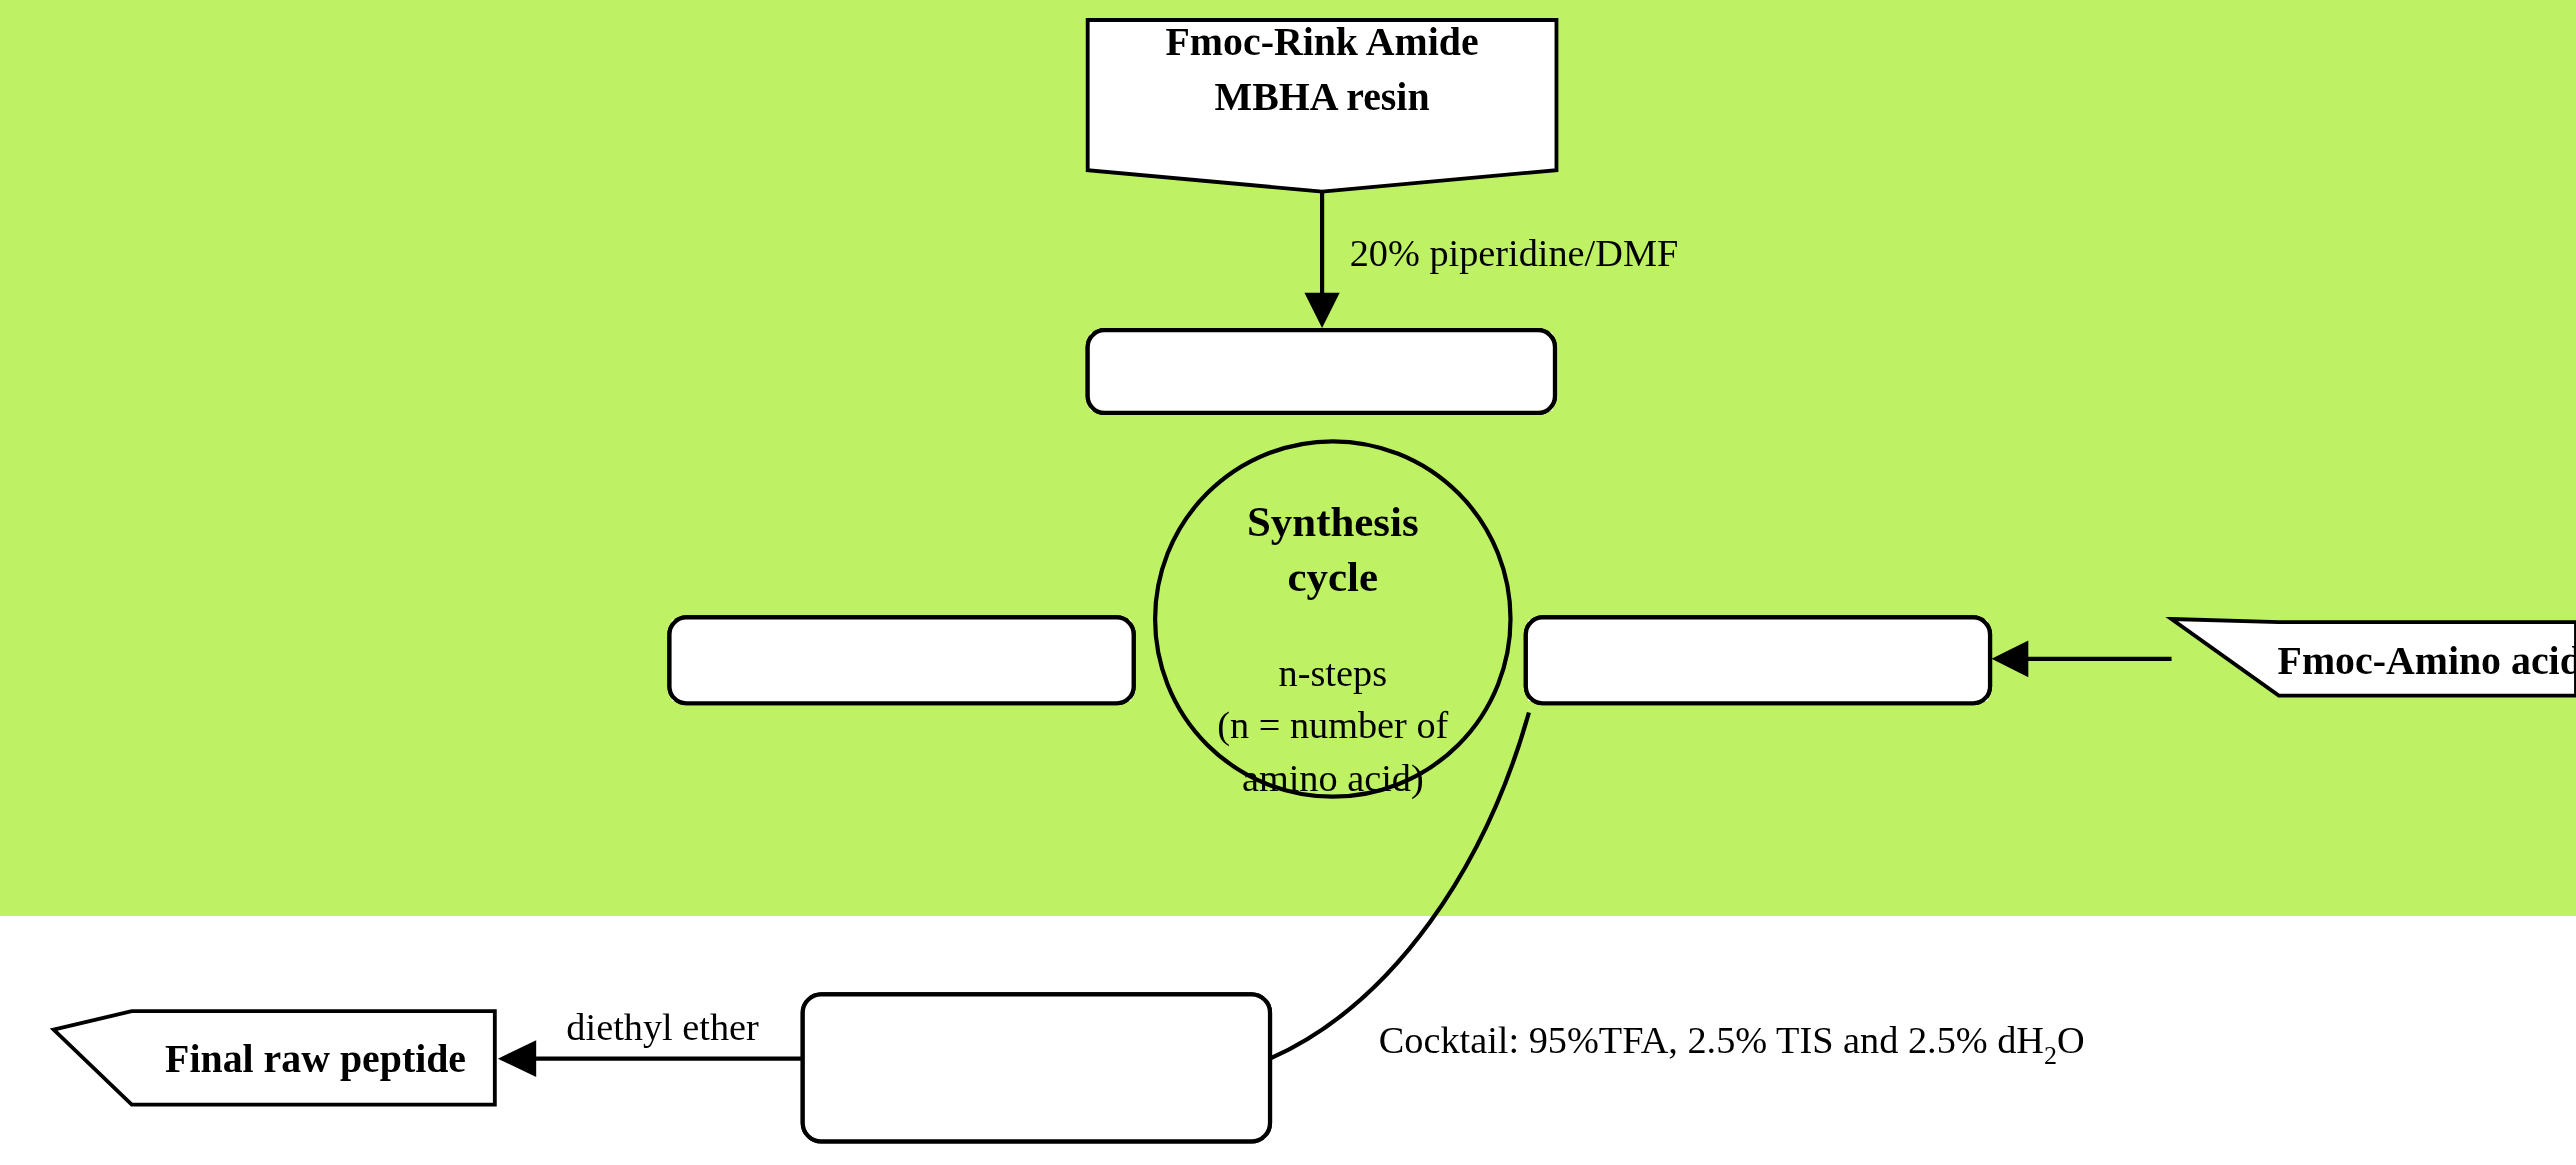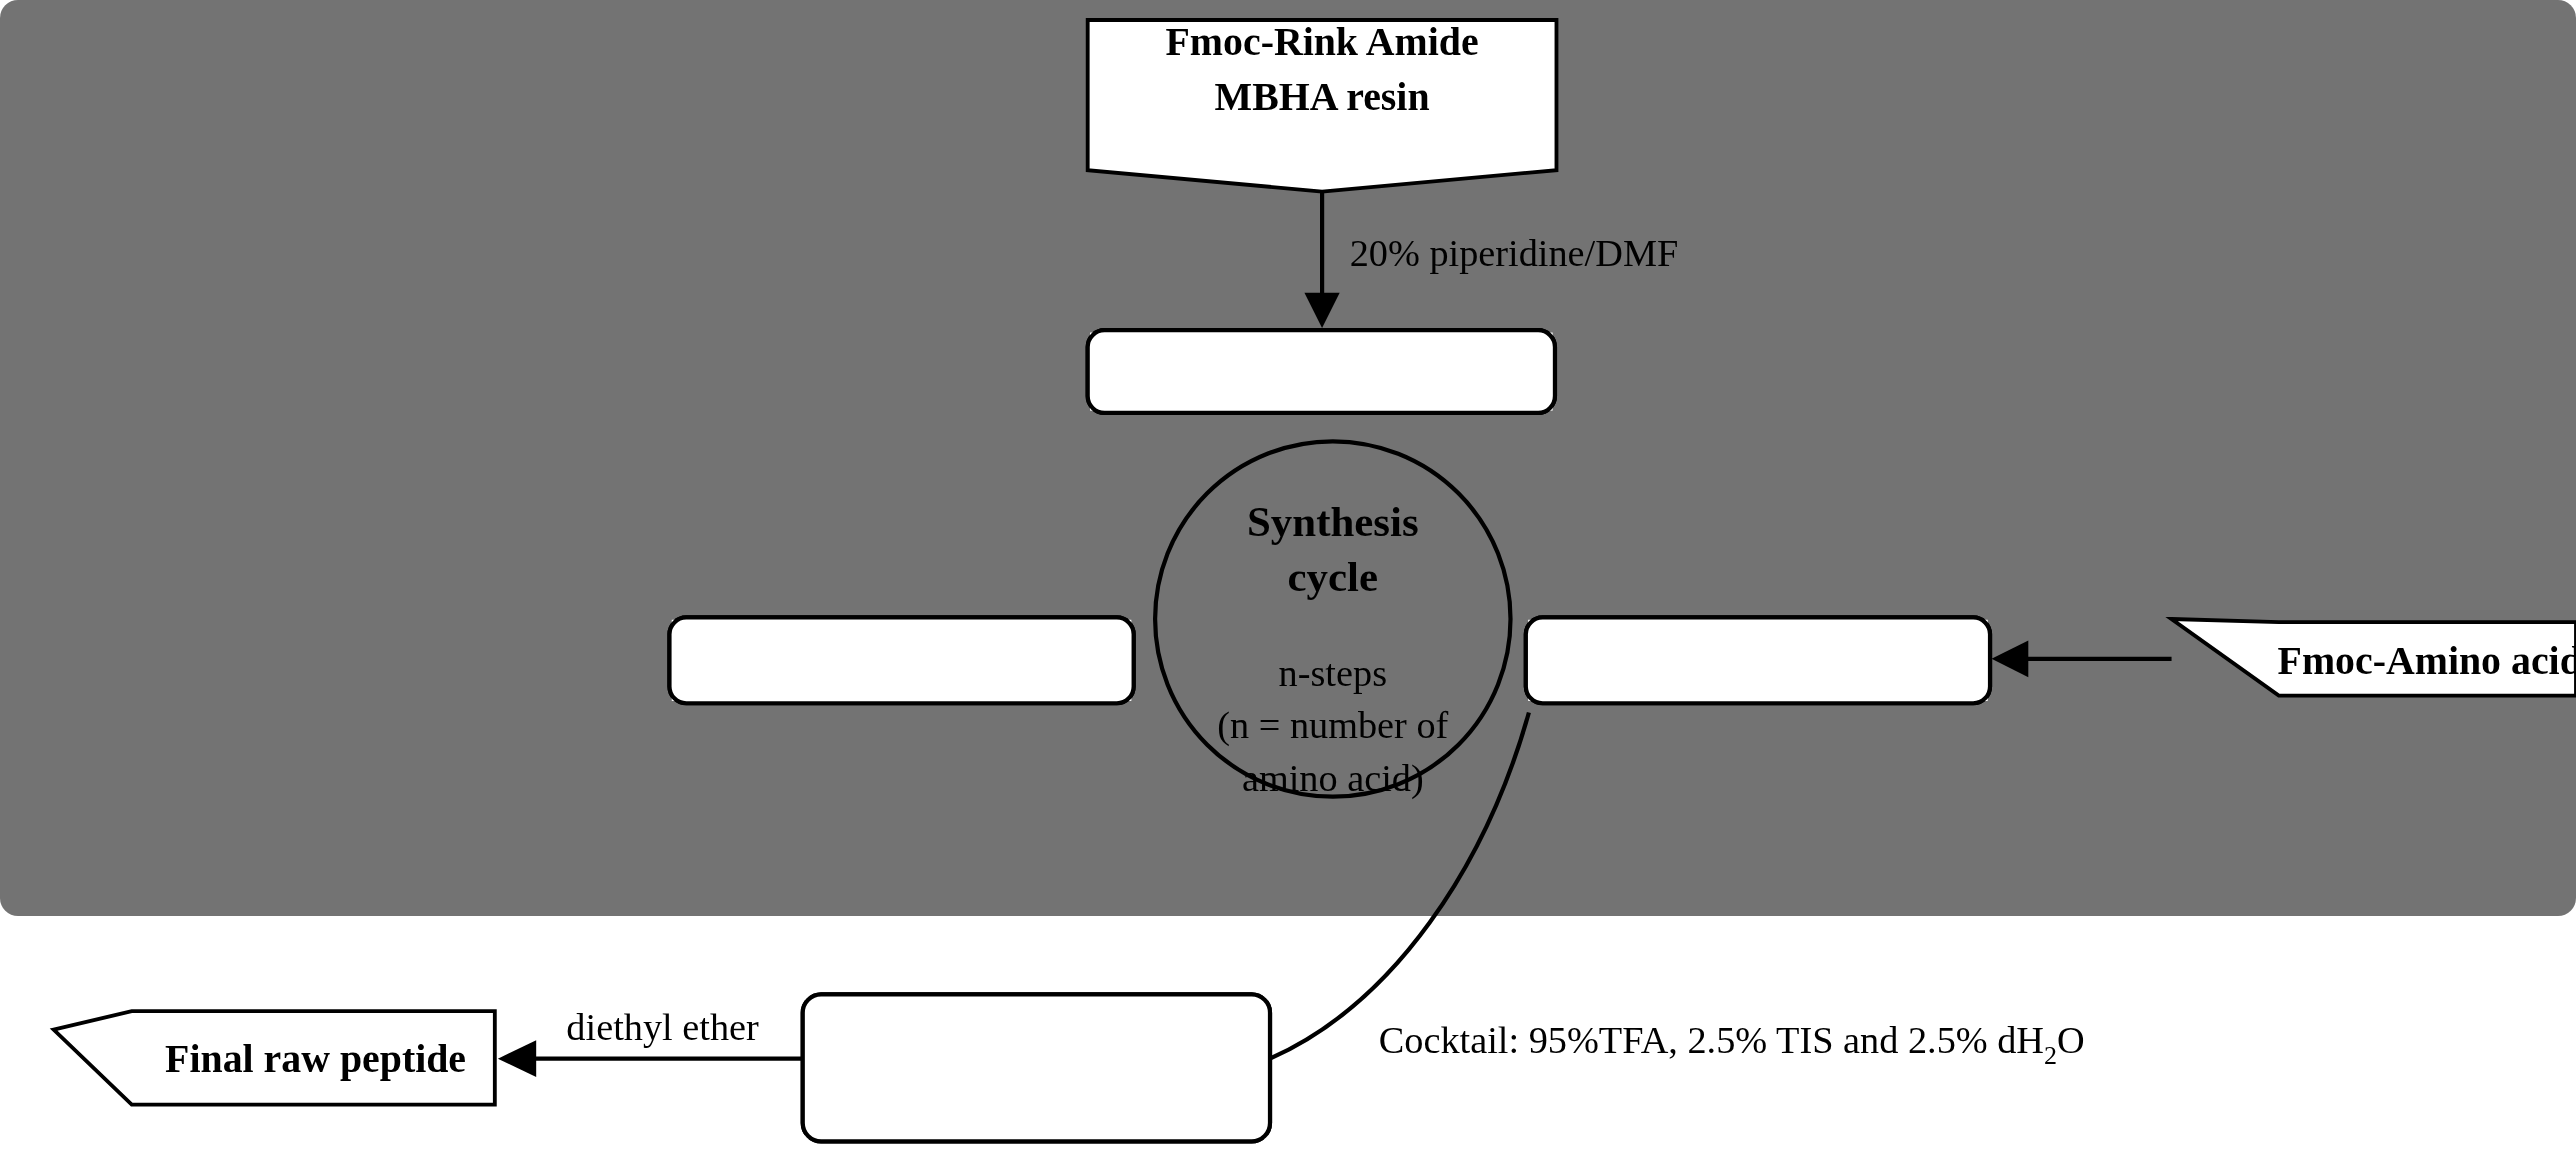--- a/index.html
+++ b/index.html
@@ -10,22 +10,21 @@
   body {
     width: 2576px;
     height: 1166px;
     overflow: hidden;
     font-family: "Liberation Serif", "DejaVu Serif", serif;
   }
   #diagram-root {
     position: relative;
     width: 2576px;
     height: 916px;
-    background: #737373;
-    border-radius: 18px;
+    background: #bef264;
   }
   svg#flow {
     display: block;
     width: 2576px;
     height: 1166px;
   }
   .shape-outline {
     fill: #ffffff;
     stroke: #000000;
     stroke-width: 5;

